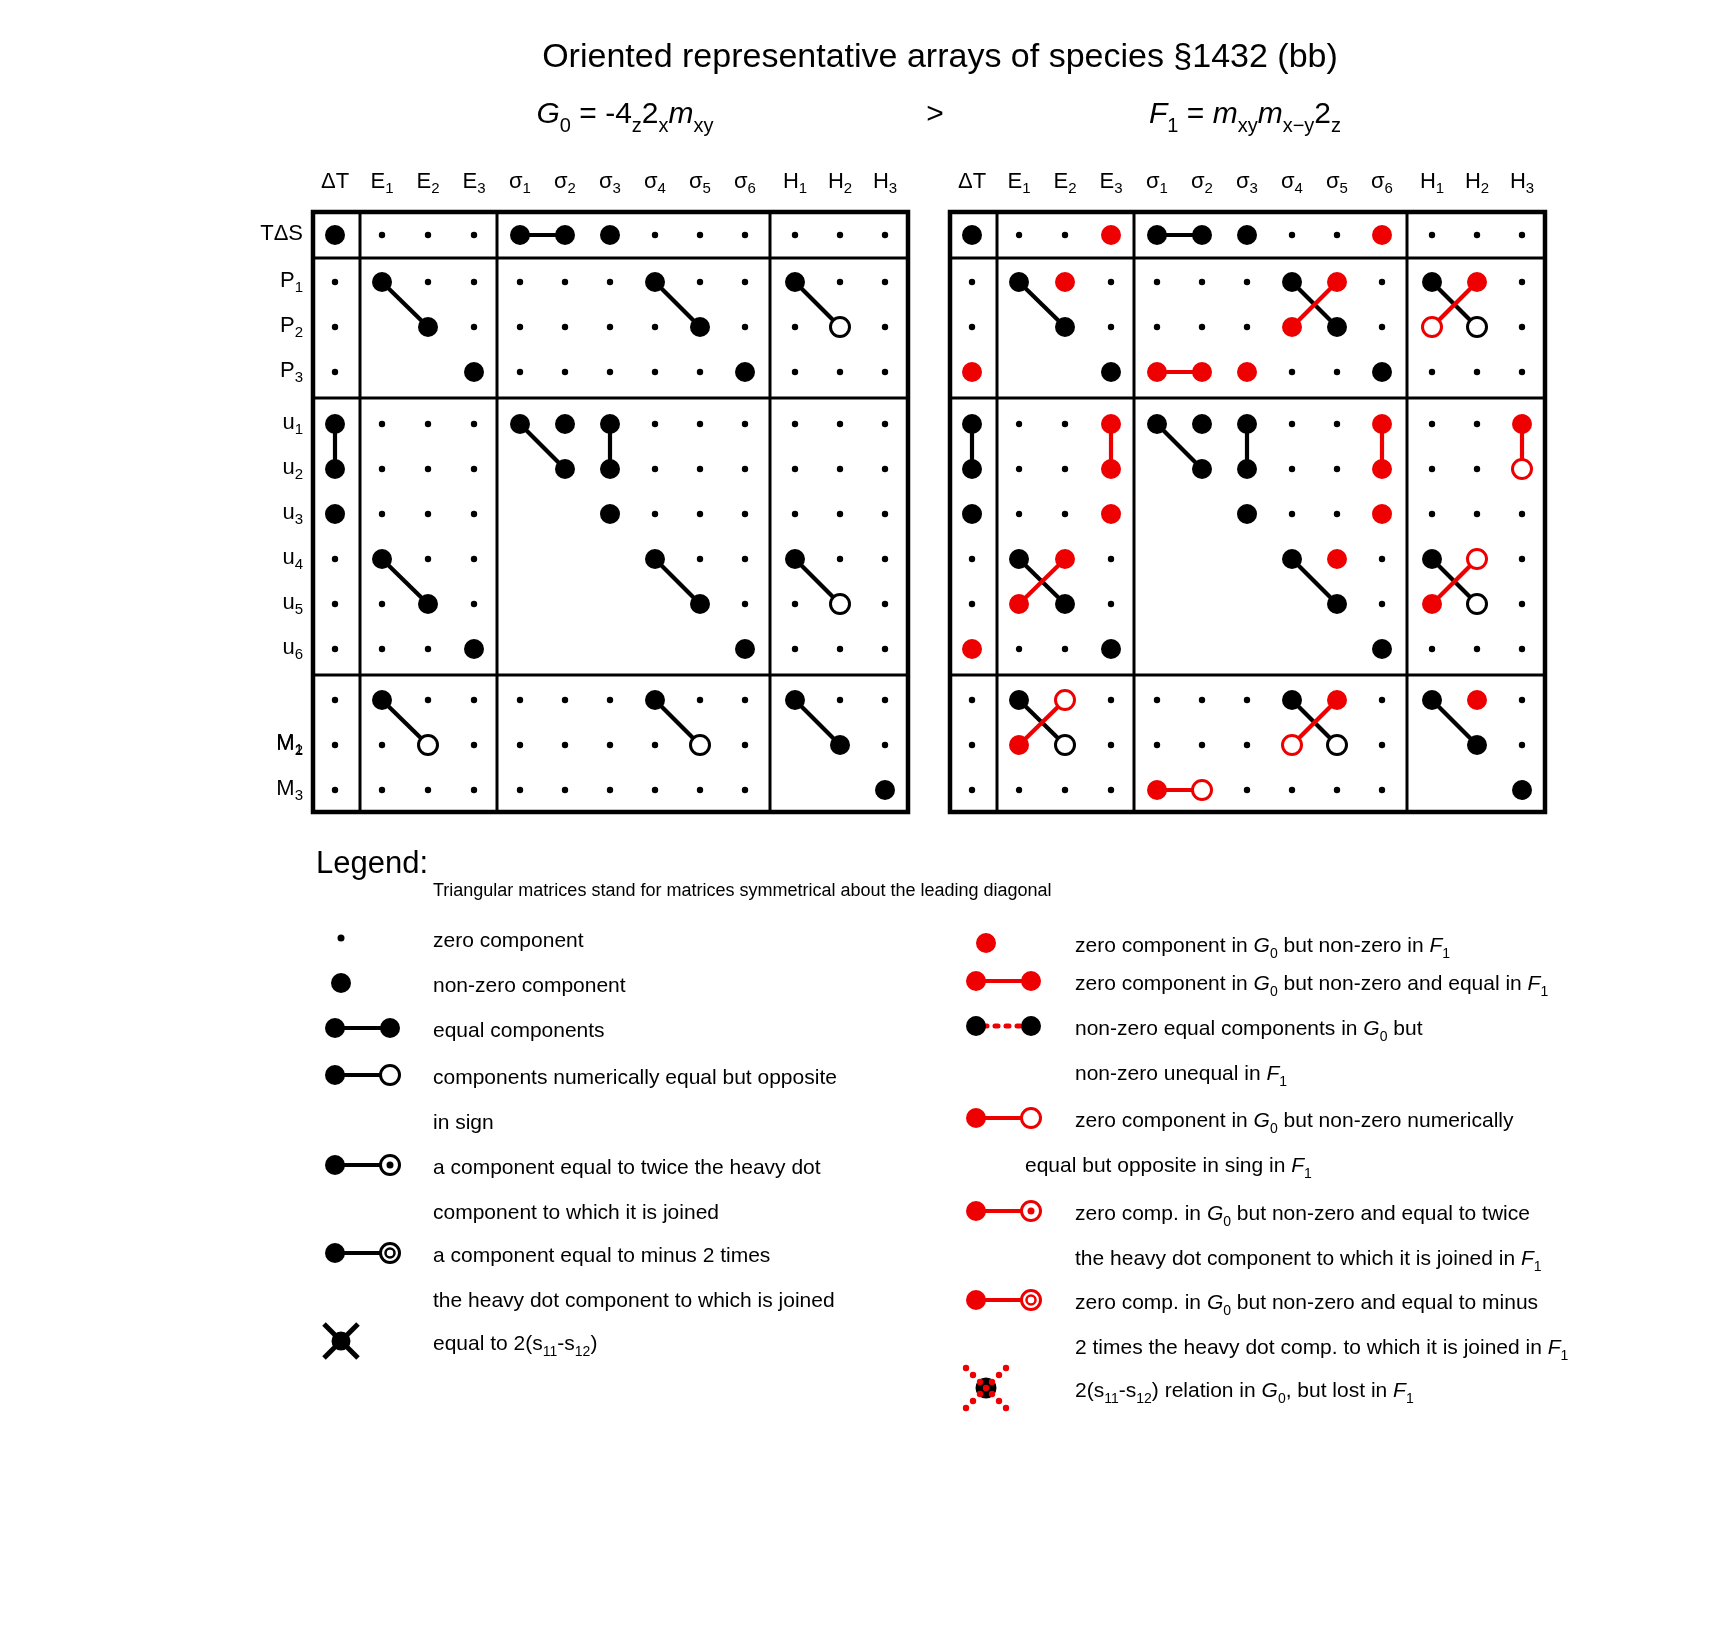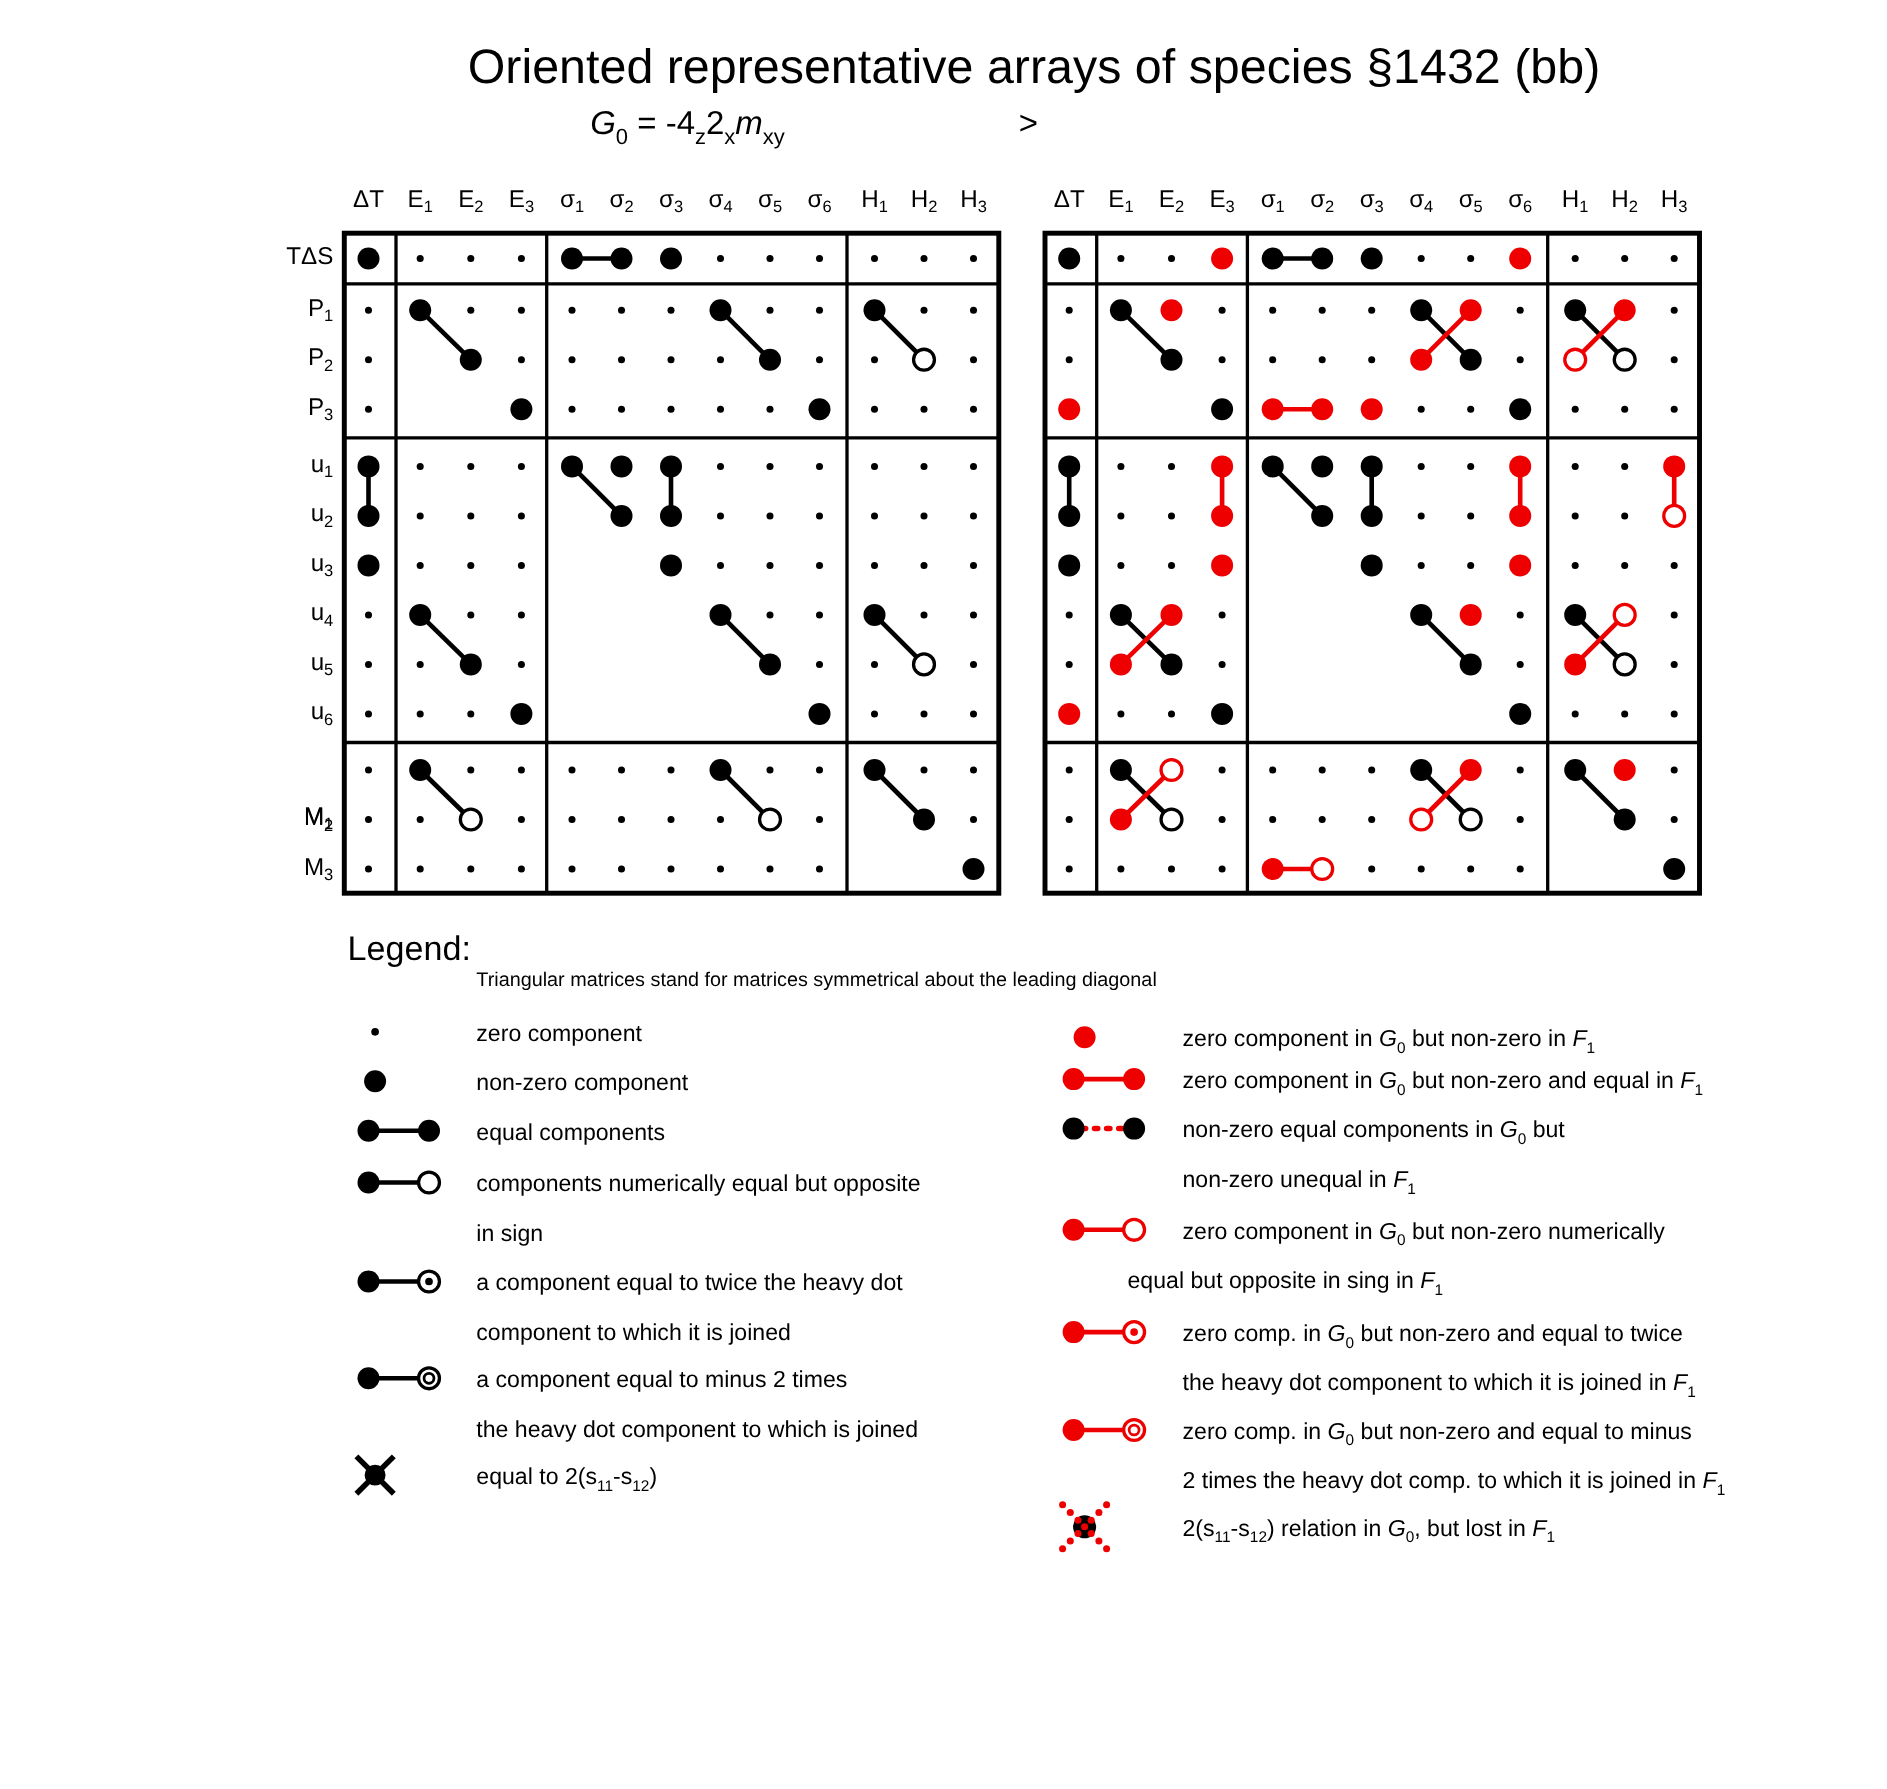--- a/index.html
+++ b/index.html
@@ -1,20 +1,20 @@
 <!DOCTYPE html>
 <html><head>
 <meta charset="utf-8">
 <style>
   html,body{margin:0;padding:0;background:#fff;}
   #page{position:relative;width:1715px;height:1626px;background:#fff;color:#000;
         font-family:"Liberation Sans",sans-serif;overflow:hidden;}
   #stage{position:absolute;left:0;top:0;}
   .title{position:absolute;top:36px;left:165px;width:1550px;text-align:center;
-         font-size:44px;letter-spacing:0px;}
+         font-size:34px;letter-spacing:0px;}
   .formula{position:absolute;top:96px;font-size:30px;white-space:nowrap;text-align:center;}
   #f-left{left:430px;width:390px;}
   #f-gt{left:900px;width:70px;}
   #f-right{left:1050px;width:390px;}
   .f-i{font-style:italic;}
   .f-s{font-size:20px;position:relative;top:9px;}
   .lbl{position:absolute;font-size:22px;white-space:nowrap;}
   .lbl .s{font-size:15px;position:relative;top:5px;}
   .col-lbl{transform:translateX(-50%);}
   .row-lbl{left:160px;width:143px;text-align:right;}
@@ -456,20 +456,21 @@
         <circle cx="973" cy="1401" r="3.2" fill="#ee0000"></circle>
         <circle cx="980" cy="1394" r="3.2" fill="#ee0000"></circle>
         <circle cx="992" cy="1382" r="3.2" fill="#ee0000"></circle>
         <circle cx="999" cy="1375" r="3.2" fill="#ee0000"></circle>
         <circle cx="1006" cy="1368" r="3.2" fill="#ee0000"></circle>
       </g>
     </svg>
   <div class="title">Oriented representative arrays of species §1432 (bb)</div>
   <div class="formula" id="f-left"><span class="f-i ">G</span><span class="f-s">0</span><span class=""> = -4</span><span class="f-s">z</span><span class="">2</span><span class="f-s">x</span><span class="f-i ">m</span><span class="f-s">xy</span></div>
   <div class="formula" id="f-gt">&gt;</div>
+  <div class="formula" id="f-right"><span class="f-i ">F</span><span class="f-s">1</span><span class=""> = </span><span class="f-i ">m</span><span class="f-s">xy</span><span class="f-i ">m</span><span class="f-s">x−y</span><span class="">2</span><span class="f-s">z</span></div>
   <div class="leg-head">Legend:</div>
   <div class="leg-intro">Triangular matrices stand for matrices symmetrical about the leading diagonal</div>
   <div id="labels">
       <div class="lbl col-lbl" style="left: 335px; top: 168px;"><span>ΔT</span></div>
       <div class="lbl col-lbl" style="left: 972px; top: 168px;"><span>ΔT</span></div>
       <div class="lbl col-lbl" style="left: 382px; top: 168px;"><span>E</span><span class="s">1</span></div>
       <div class="lbl col-lbl" style="left: 1019px; top: 168px;"><span>E</span><span class="s">1</span></div>
       <div class="lbl col-lbl" style="left: 428px; top: 168px;"><span>E</span><span class="s">2</span></div>
       <div class="lbl col-lbl" style="left: 1065px; top: 168px;"><span>E</span><span class="s">2</span></div>
       <div class="lbl col-lbl" style="left: 474px; top: 168px;"><span>E</span><span class="s">3</span></div>

